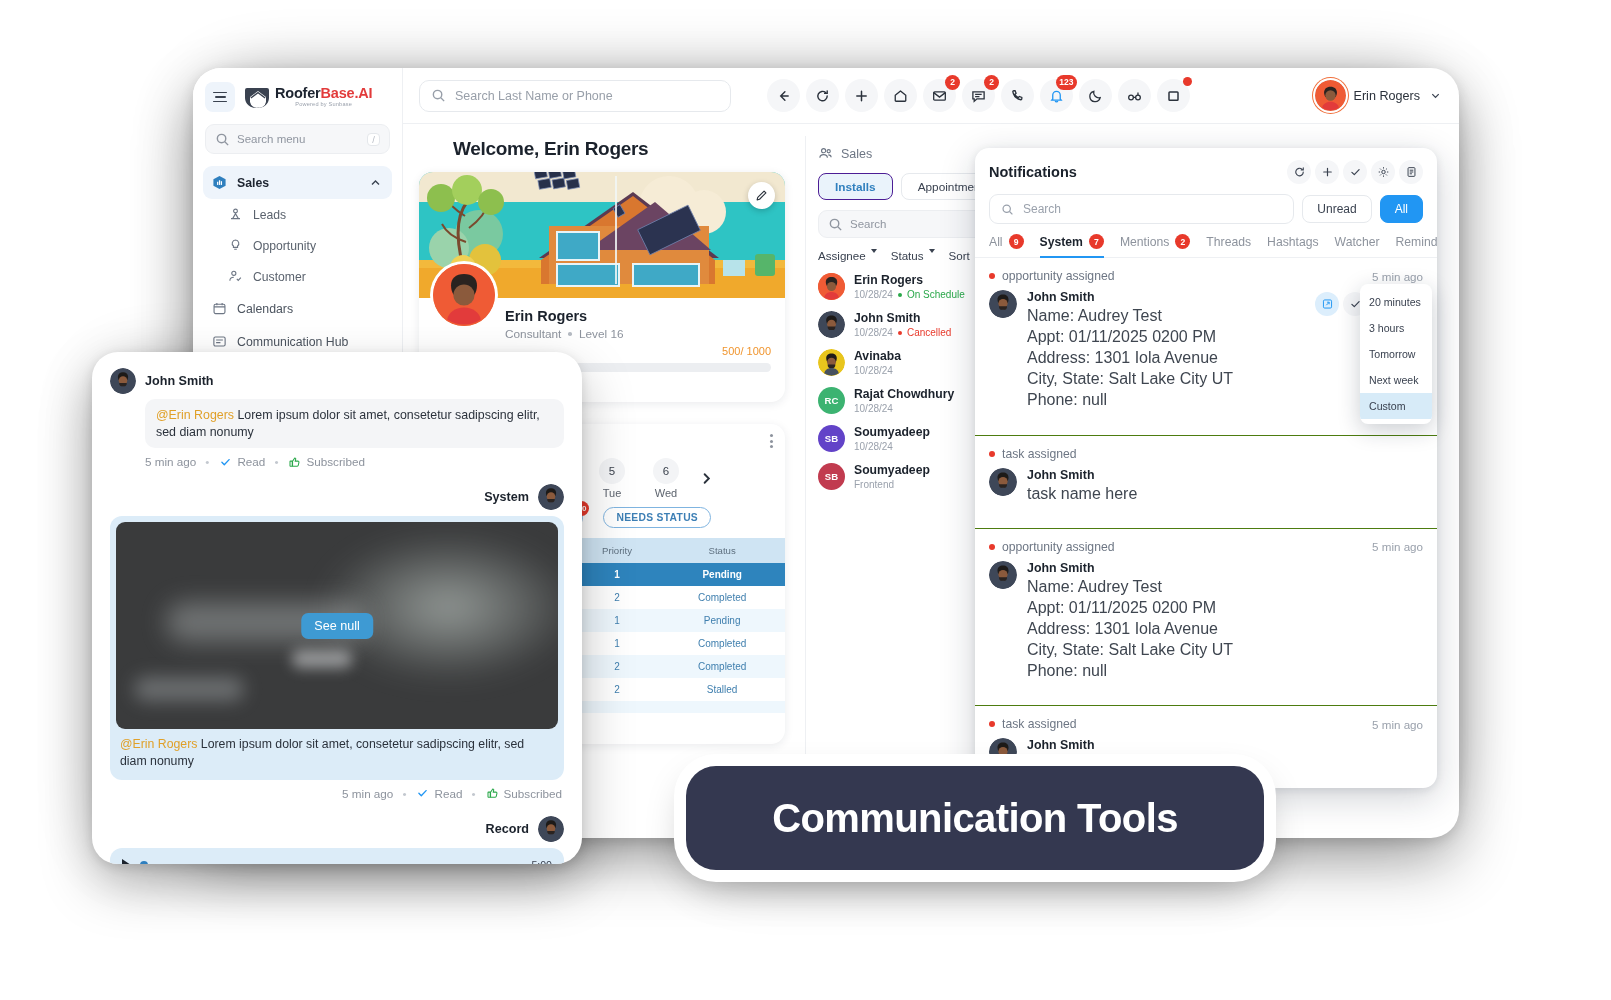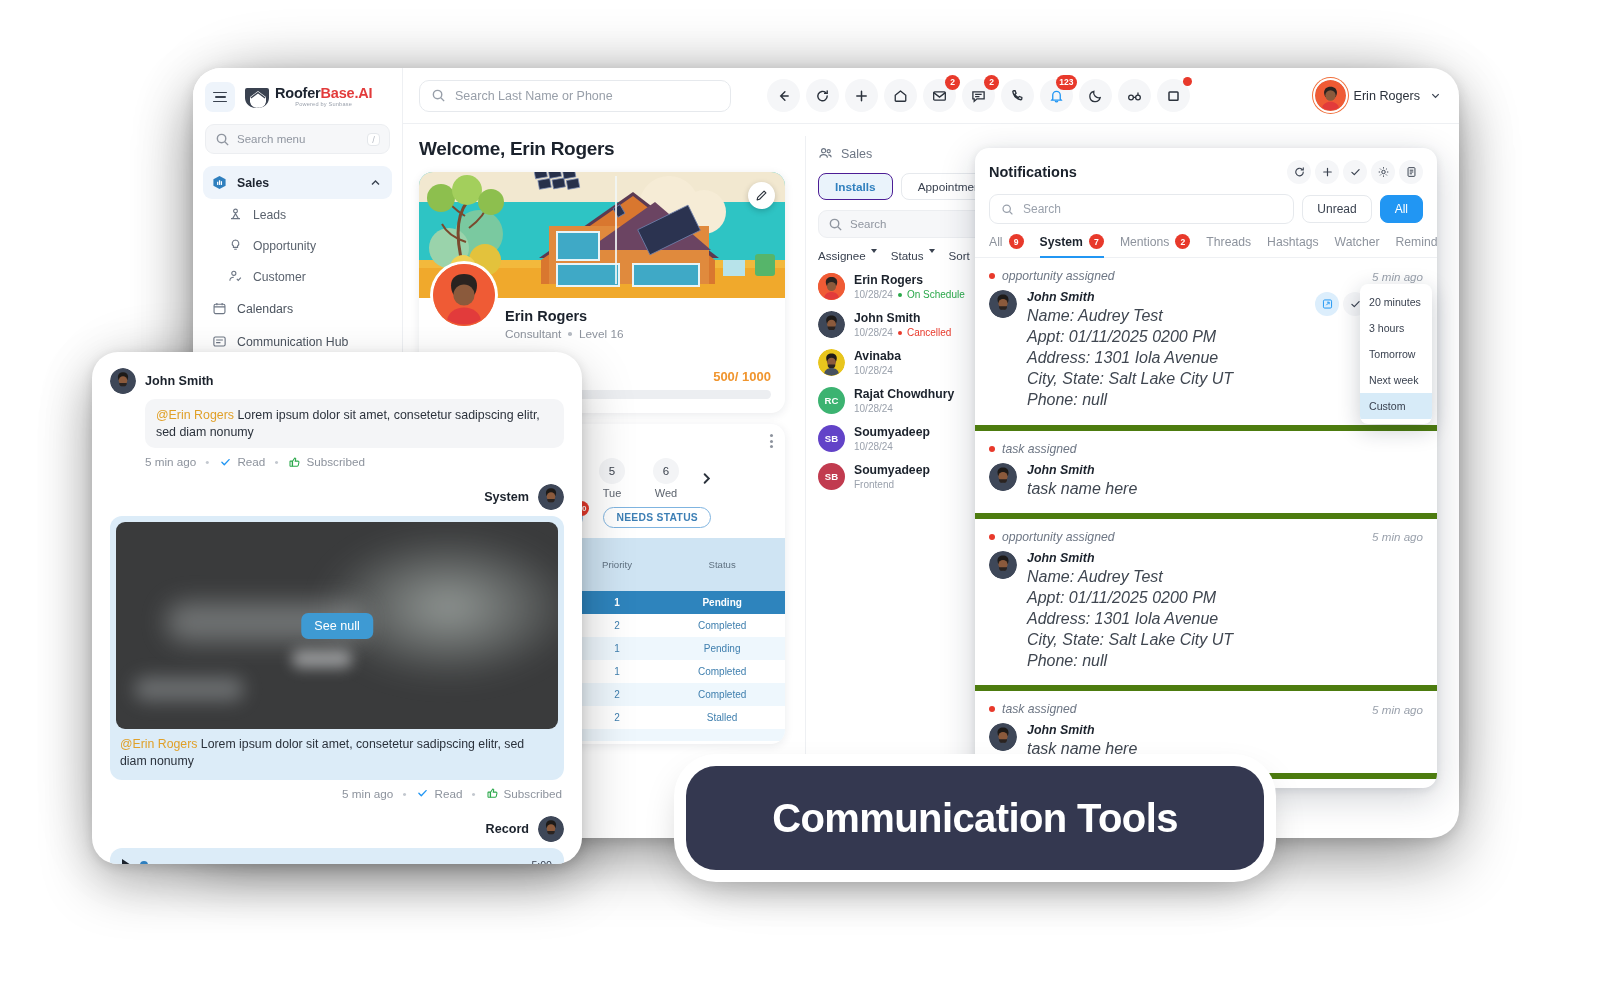--- a/index.html
+++ b/index.html
@@ -119,41 +119,41 @@
   .tb-btn.bell .ico{ color:#2196f3; }
   #user-chip{ margin-left:auto; display:flex;align-items:center;gap:8px; cursor:pointer;}
   .avatar { border-radius:50%; overflow:hidden; flex:0 0 auto; background:#ddd; position:relative;}
   #user-chip .avatar{ width:31px;height:31px; box-shadow:0 0 0 2px #fff,0 0 0 3px #f0703c;}
   #user-name{ font-size:12.6px; color:#2b323c; font-weight:400;}
 
   #content { flex:1; position:relative; overflow:hidden; display:flex; }
 
   
   #left-col { width:380px; flex:0 0 380px; padding:14px 0 0 16px; position:relative;}
-  #welcome { font-size:19px; font-weight:700; color:#1b222c; letter-spacing:-.3px; margin-bottom:12px;}
+  #welcome { font-size:19px; font-weight:700; color:#1b222c; letter-spacing:-.3px; margin-bottom:12px;margin-left:34px;}
   #hero-card {
     width:366px; border-radius:14px; background:#fff;
     box-shadow:0 2px 10px rgba(20,30,50,.09); overflow:hidden; position:relative;
   }
   #hero-img { height:126px; position:relative; overflow:hidden; }
   #edit-fab{
     position:absolute; right:10px; top:10px; width:27px;height:27px;border-radius:50%;
     background:#fff; box-shadow:0 2px 6px rgba(0,0,0,.2);
     display:flex;align-items:center;justify-content:center; cursor:pointer;
   }
   #edit-fab .ico{width:13px;height:13px;color:#2b323c;}
   #hero-body{ padding:10px 14px 14px 14px; position:relative; min-height:104px;}
   #hero-avatar{
     position:absolute; left:14px; top:-34px; width:62px;height:62px;border-radius:50%;
     box-shadow:0 0 0 3px #fff; overflow:hidden; background:#f0703c;
   }
   #hero-name{ margin-left:72px; font-size:14.5px;font-weight:700;color:#1b222c;}
   #hero-meta{ margin-left:72px; font-size:11.8px;color:#8d939d; margin-top:3px; display:flex;align-items:center;gap:7px;}
   #hero-meta .dot{ width:3.5px;height:3.5px;border-radius:50%;background:#b6bbc3;display:block;}
-  #hero-progress-row{ display:flex;justify-content:flex-end; font-size:13px;font-weight:700;color:#f0952e; margin-top:28px;}
+  #hero-progress-row{ display:flex;justify-content:flex-end; font-size:11px;font-weight:400;color:#f0952e; margin-top:4px;}
   #hero-bar{ height:9px;border-radius:9px;background:#eceef1; margin-top:6px; position:relative;}
   #hero-bar .fill{ position:absolute;left:0;top:0;bottom:0;width:7%;border-radius:9px;background:#f0952e;}
 
   
   #table-card{
     position:absolute; left:16px; top:300px; width:366px; height:320px;
     background:#fff; border-radius:14px; box-shadow:0 2px 10px rgba(20,30,50,.09);
     overflow:hidden;
   }
   #tc-head{ height:34px; display:flex; align-items:center; justify-content:flex-end; padding:0 12px;}
@@ -173,21 +173,21 @@
     border-radius:999px; font-size:10.3px; font-weight:700; letter-spacing:.3px;
     padding:4px 12px; position:relative; cursor:pointer;
   }
   .chip .cbadge{
     position:absolute;right:-7px;top:-7px;background:#e8392b;color:#fff;border-radius:999px;
     font-size:8px;font-weight:700;min-width:15px;height:15px;display:flex;align-items:center;justify-content:center;
   }
   #mini-table{ margin-top:10px; width:100%; border-collapse:collapse; font-size:10px; color:#3f7fae;}
   #mini-table th{
     background:#cfe4f3; color:#5f7180; font-weight:400; font-size:9.6px;
-    padding:21px 4px; text-align:center;
+    padding:7px 4px; text-align:center;
   }
   #mini-table td{ padding:6px 4px; text-align:center; }
   #mini-table tr.sel td{ background:#2e84bd; color:#fff; font-weight:700;}
   #mini-table tr.alt td{ background:#eef7fd; }
 
   
   #sales-panel{
     position:absolute; left:402px; top:12px; width:190px; bottom:0;
     border-left:1px solid #eef0f3; padding:10px 0 0 12px; background:#fff;
   }
@@ -232,21 +232,21 @@
   }
   .seg{ height:28px;border-radius:8px;display:flex;align-items:center;justify-content:center;padding:0 14px;font-size:12px;cursor:pointer;}
   .seg.off{ background:#fff;border:1px solid #e6e9ed;color:#3a4250;}
   .seg.on{ background:#2196f3;color:#fff;border:1px solid #2196f3;}
   #nt-tabs{ display:flex;align-items:center;gap:16px;padding:10px 14px 0 14px; border-bottom:1px solid #eef0f3;}
   .nt-tab{ display:flex;align-items:center;gap:6px;font-size:12.2px;color:#8d939d;padding-bottom:8px;cursor:pointer;position:relative;}
   .nt-tab.active{ color:#1b222c;font-weight:700;}
   .nt-tab.active:after{ content:"";position:absolute;left:0;right:0;bottom:-1px;height:2px;background:#2196f3;}
   .nt-cnt{ background:#e8392b;color:#fff;border-radius:999px;min-width:15px;height:15px;font-size:8.6px;font-weight:700;
            display:flex;align-items:center;justify-content:center;padding:0 3px;}
-  .nt-item{ padding:11px 14px 14px 14px; border-bottom:6px solid #4d7c0f; position:relative;font-style:italic;}
+  .nt-item{ padding:11px 14px 24px 14px; border-bottom:1px solid #4d7c0f; position:relative;}
   .nt-top{ display:flex;align-items:center;gap:7px;}
   .nt-rdot{ width:6px;height:6px;border-radius:50%;background:#e8392b;display:block;}
   .nt-kind{ font-size:12.2px;color:#6d7684;}
   .nt-time{ margin-left:auto;font-size:11.6px;color:#9aa1ac;}
   .nt-body{ display:flex;gap:10px;margin-top:7px;}
   .nt-av{ width:28px;height:28px;border-radius:50%;flex:0 0 28px;overflow:hidden;}
   .nt-who{ font-size:12.4px;font-weight:700;color:#1b222c;}
   .nt-lines{ font-size:16px;color:#3f4650;line-height:1.32;margin-top:1px;}
   #nt-hover-actions{ position:absolute; right:14px; top:34px; display:flex; gap:4px; z-index:3;}
   #nt-hover-actions .nt-ico.hl{ background:#dceefc;}

